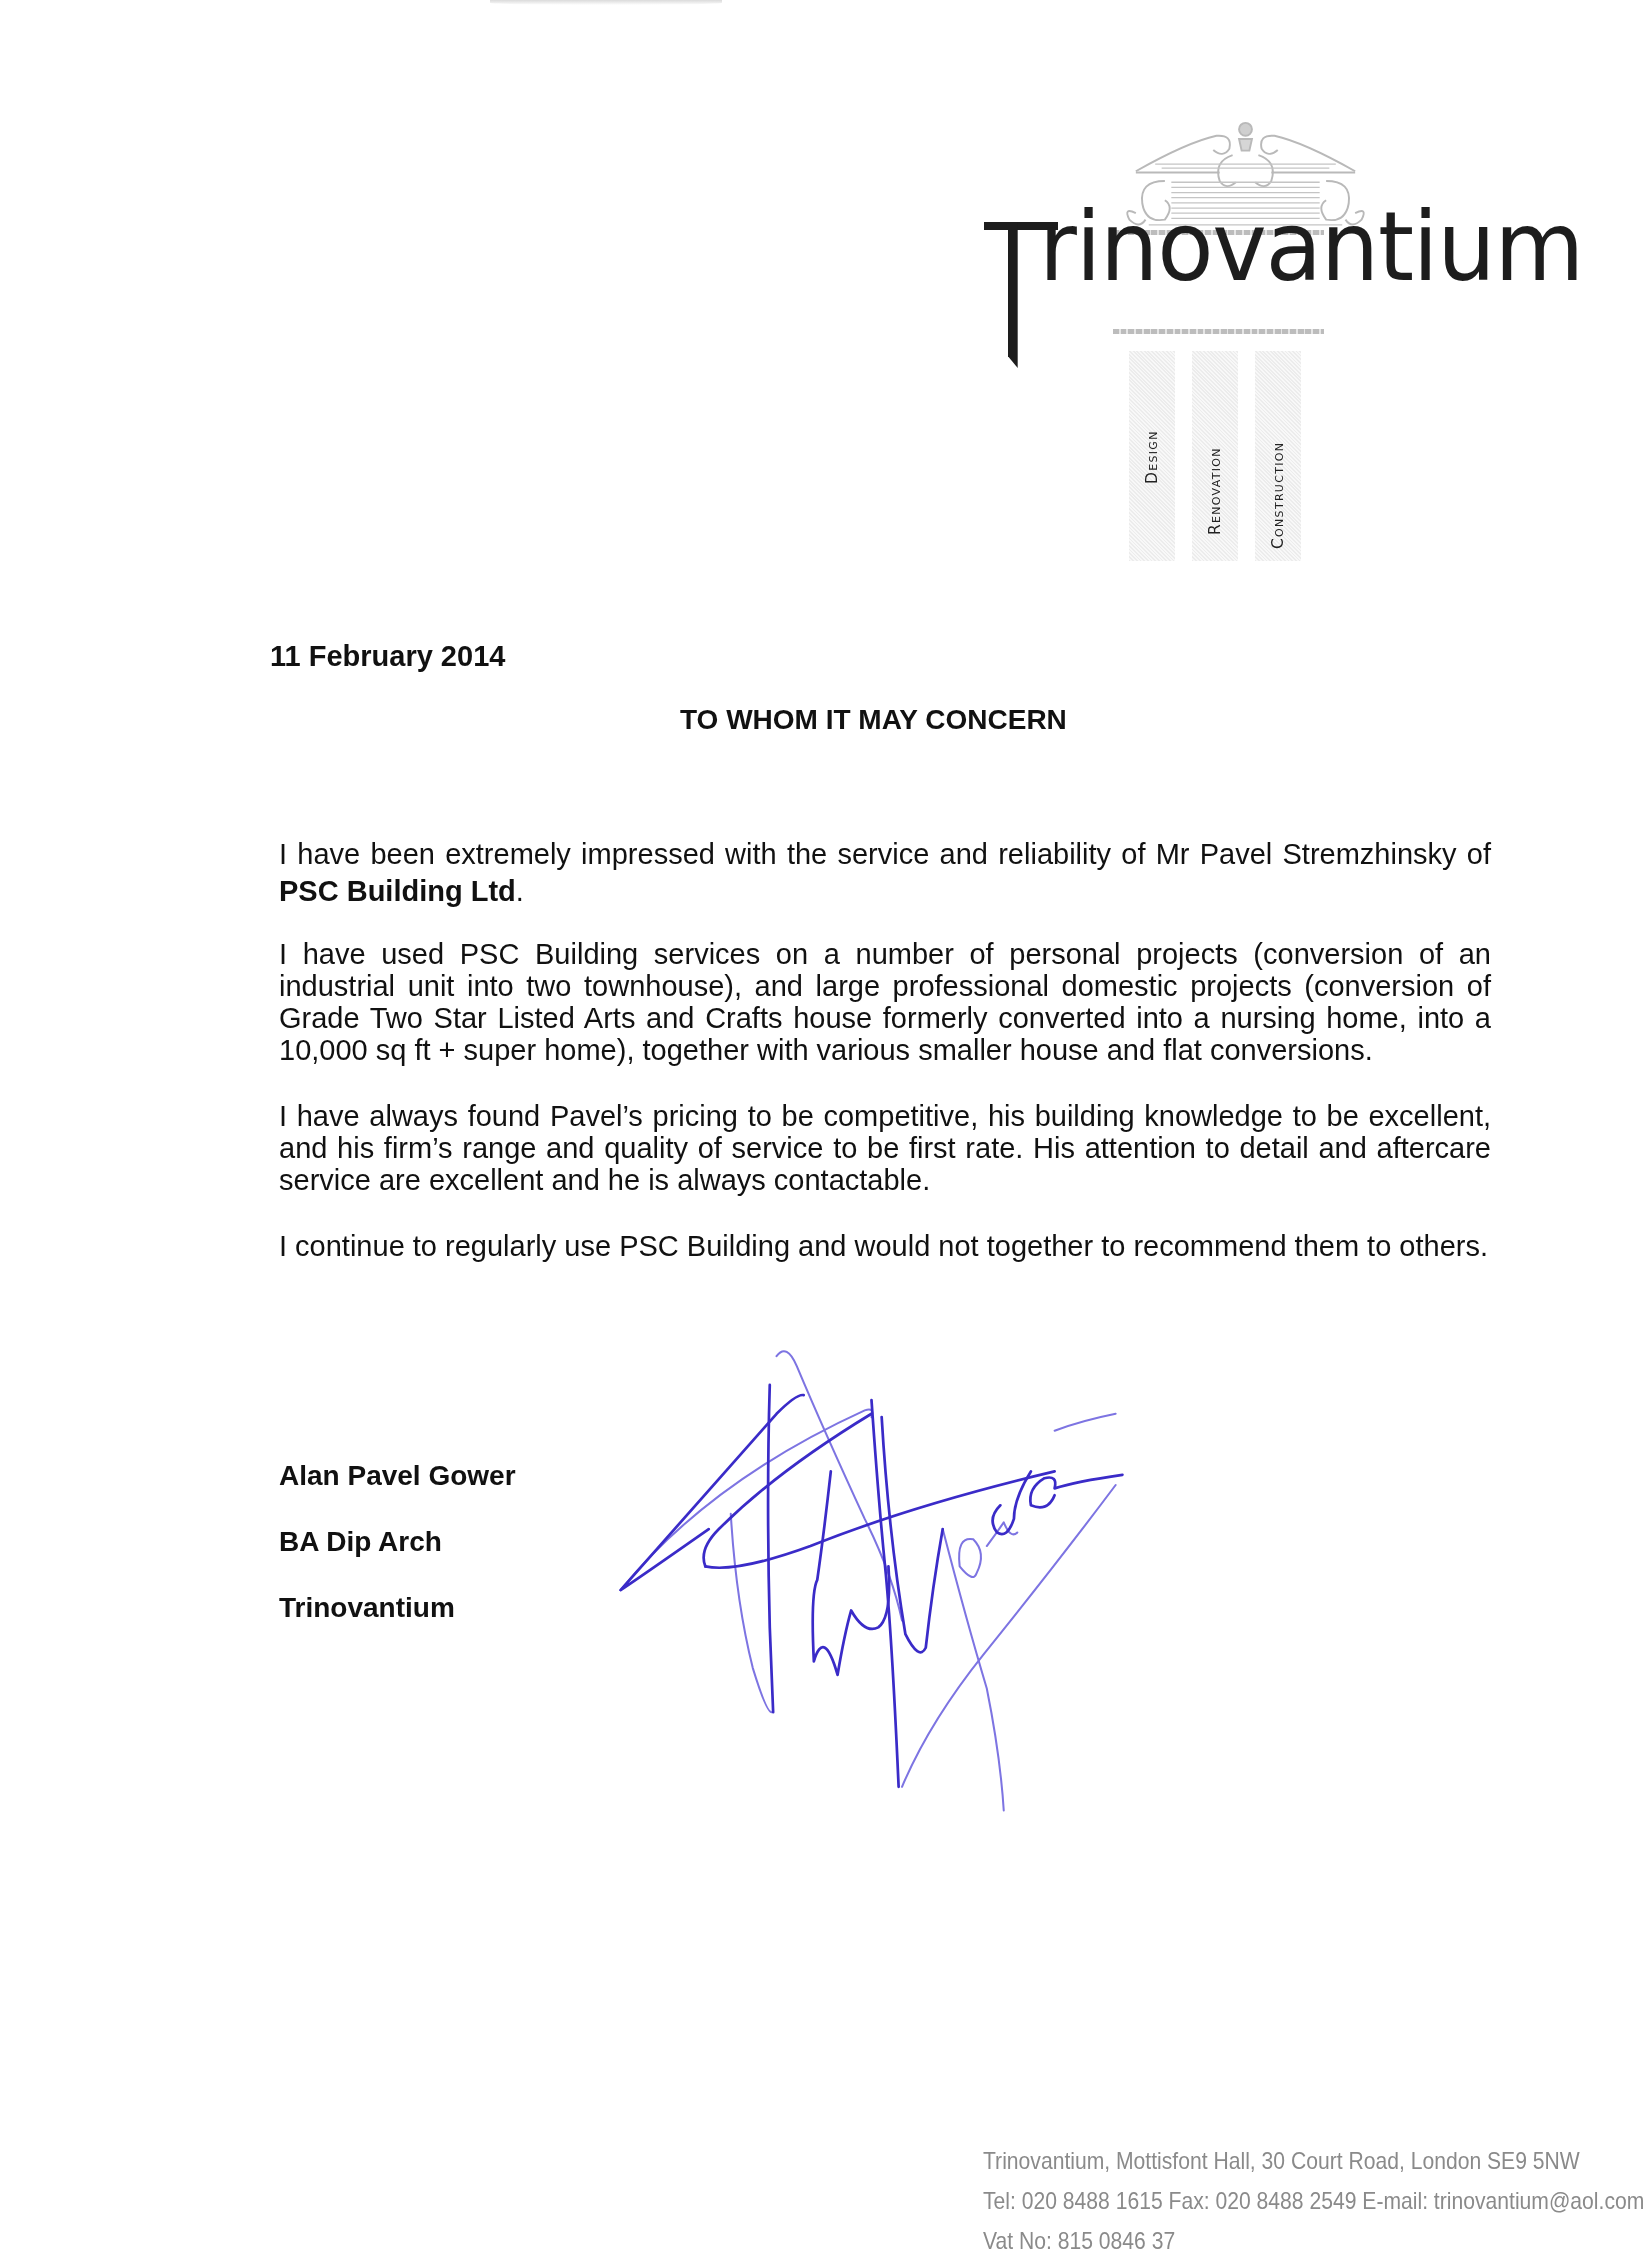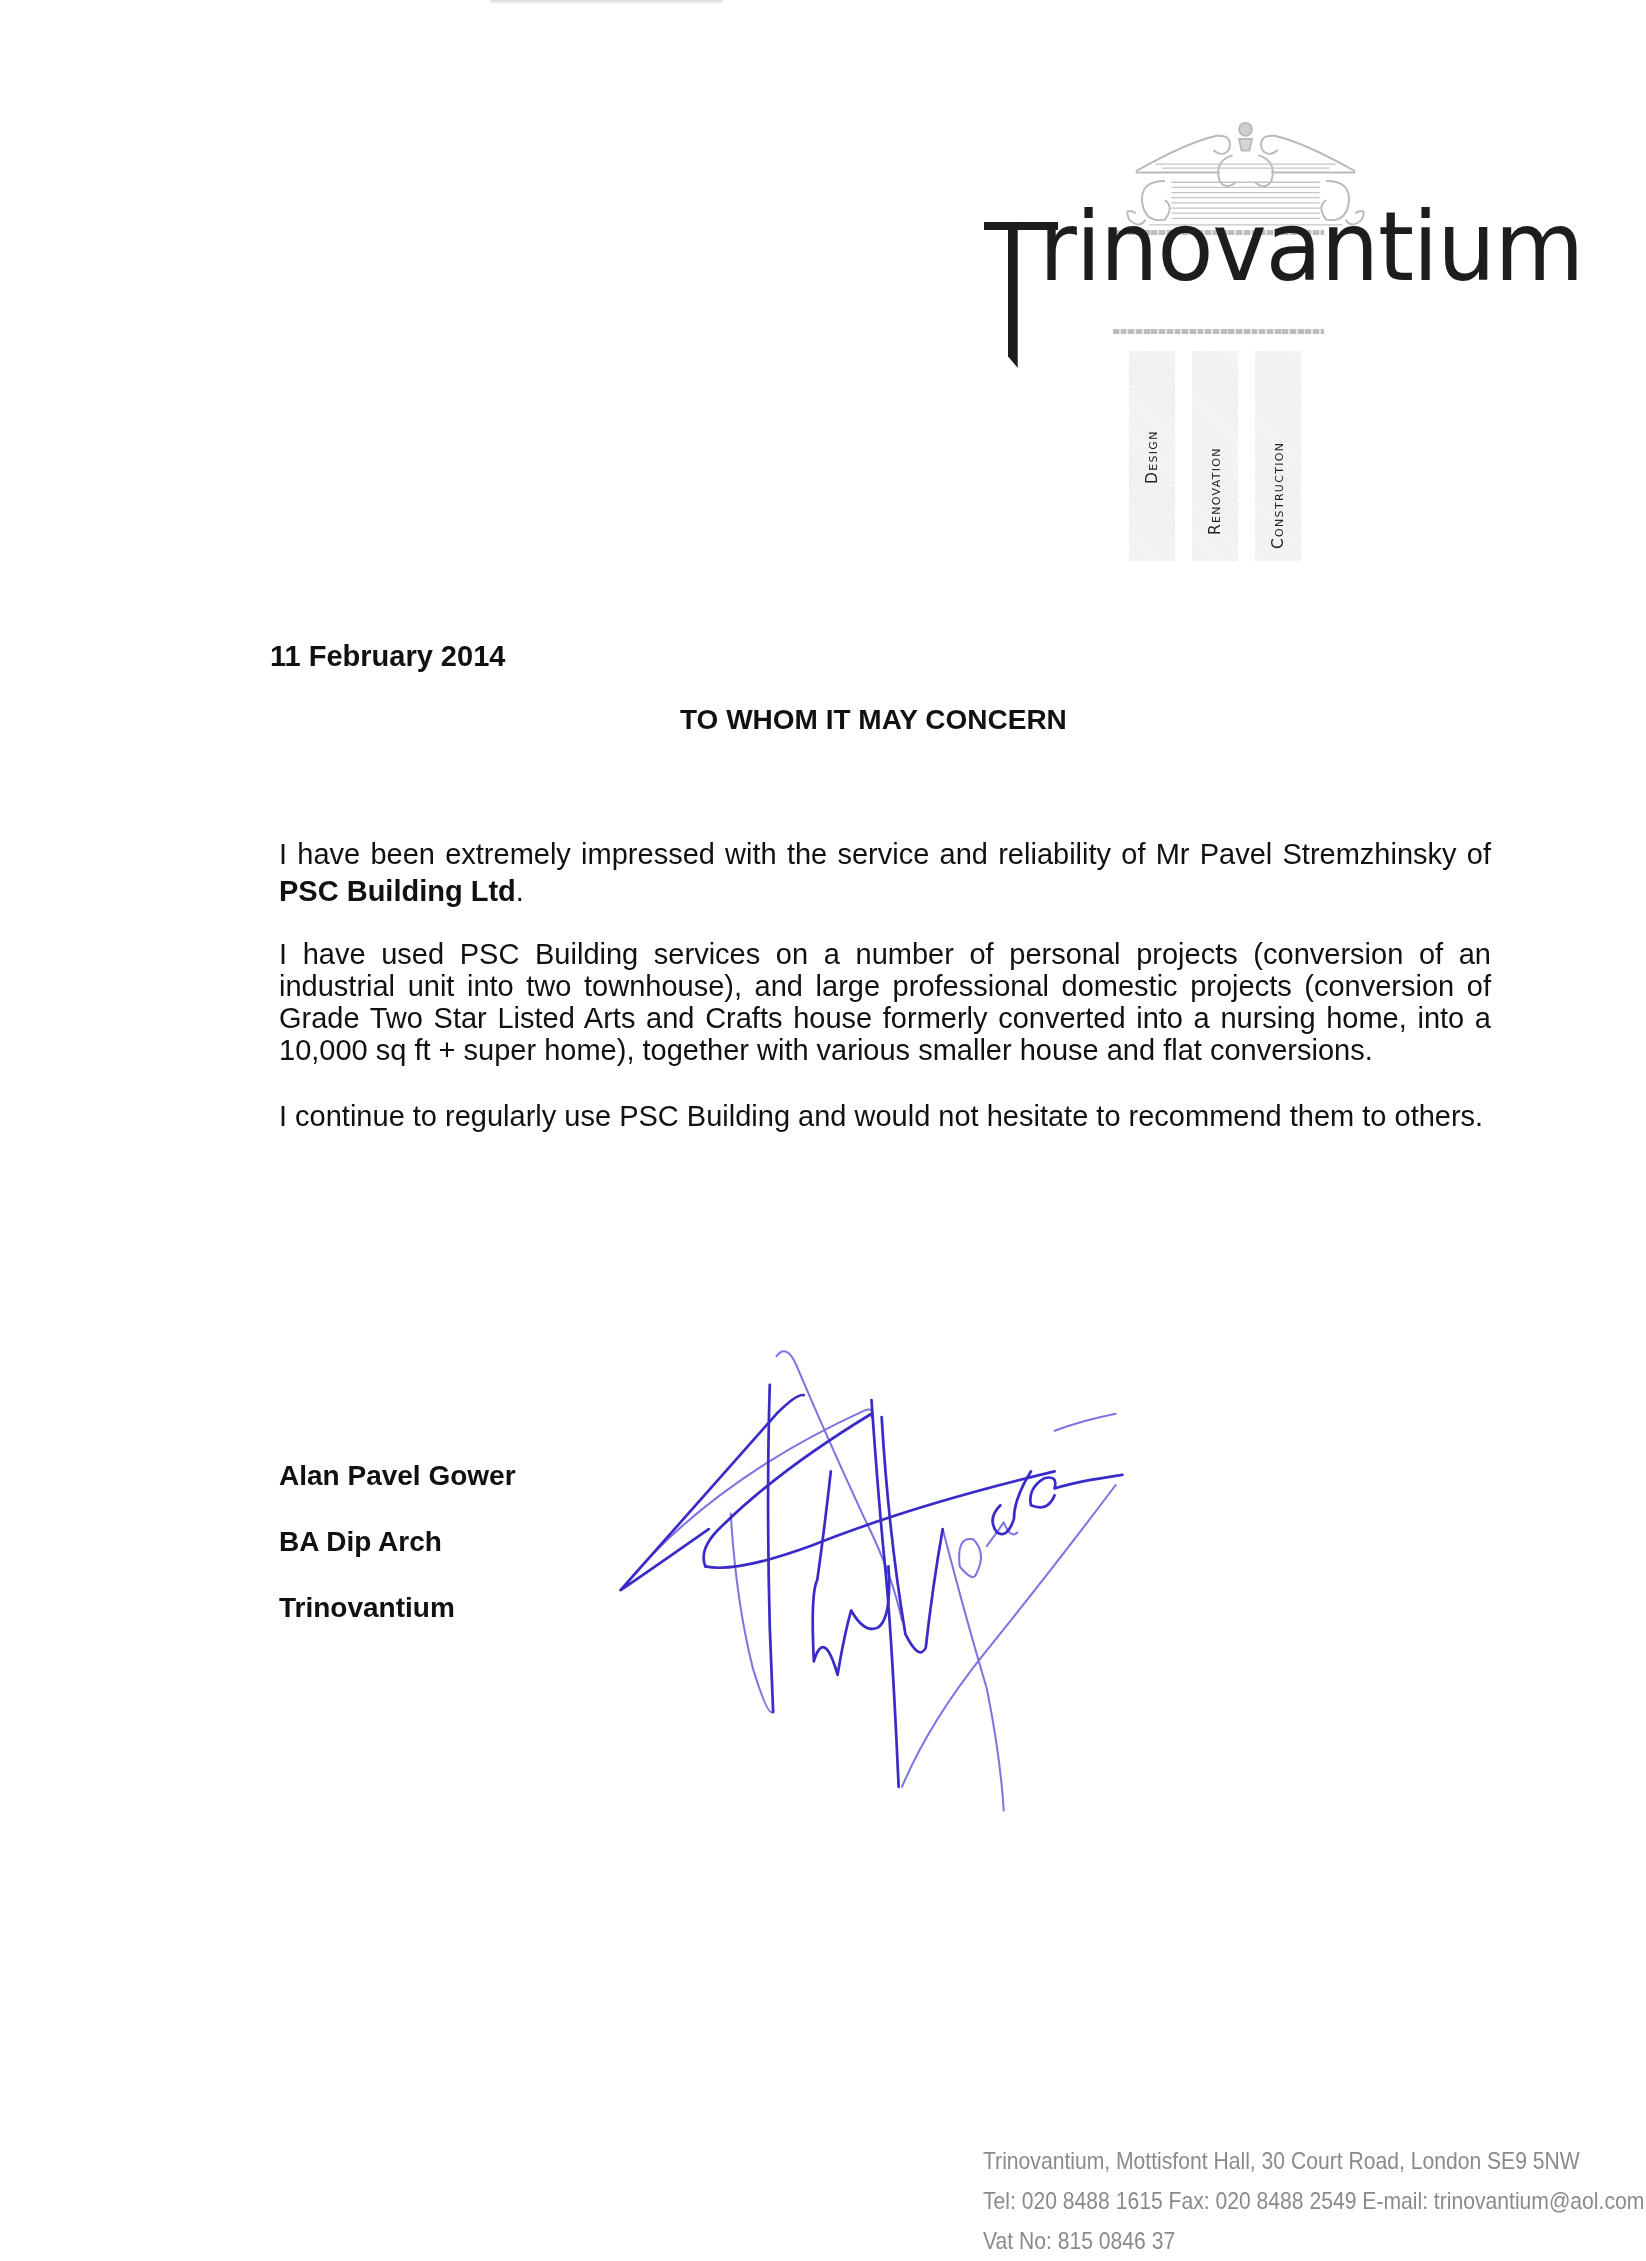--- a/index.html
+++ b/index.html
@@ -106,21 +106,22 @@
     <div class="column-label">Construction</div>
   </div>
 </div>
 
 <div class="abs date">11 February 2014</div>
 <div class="abs heading">TO WHOM IT MAY CONCERN</div>
 
 <div class="abs body-text">
   <p class="p1"><span>I have been extremely impressed with the service and reliability of Mr Pavel Stremzhinsky of </span><span class="bold">PSC Building Ltd</span><span>.</span></p>
   <p class="last">I have used PSC Building services on a number of personal projects (conversion of an industrial unit into two townhouse), and large professional domestic projects (conversion of Grade Two Star Listed Arts and Crafts house formerly converted into a nursing home, into a 10,000 sq ft + super home), together with various smaller house and flat conversions.</p>
-  <p class="last">I continue to regularly use PSC Building and would not hesitate to recommend them to others.</p>
+  <p class="last">I have always found Pavel’s pricing to be competitive, his building knowledge to be excellent, and his firm’s range and quality of service to be first rate. His attention to detail and aftercare service are excellent and he is always contactable.</p>
+  <p class="last">I continue to regularly use PSC Building and would not together to recommend them to others.</p>
 </div>
 
 <div class="abs signoff">
   <div>Alan Pavel Gower</div>
   <div>BA Dip Arch</div>
   <div>Trinovantium</div>
 </div>
 
 <svg class="abs signature" viewBox="0 0 1560 1560">
   <g fill="none" stroke-linecap="round" stroke-linejoin="round">

